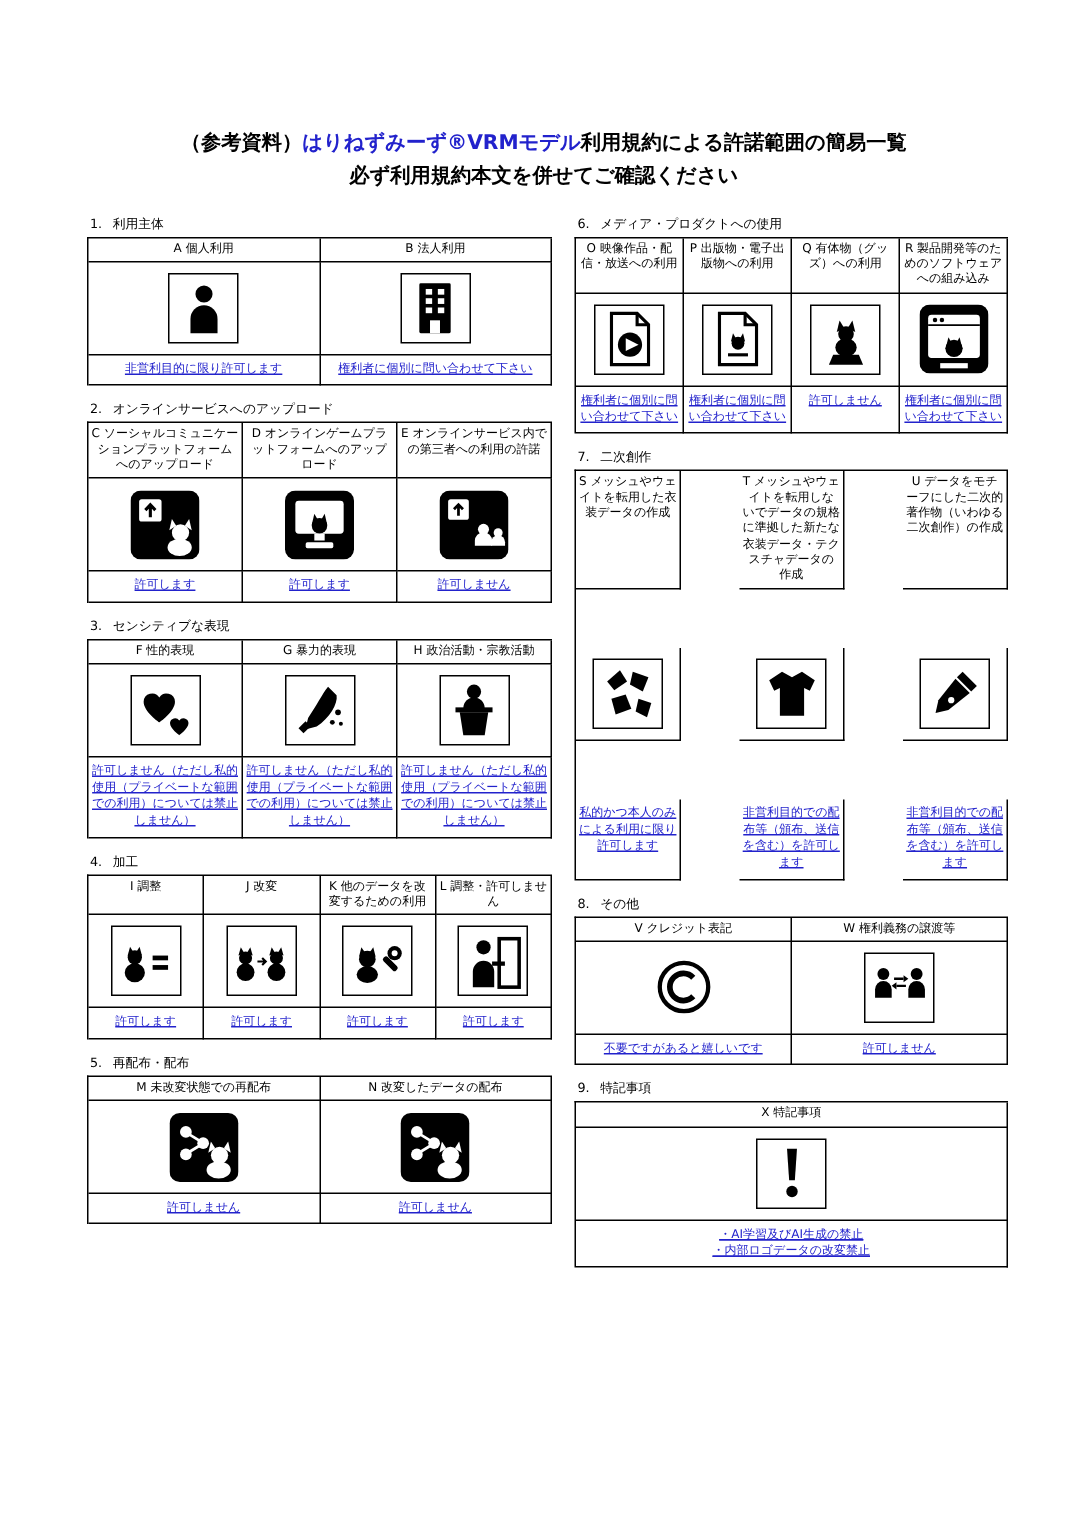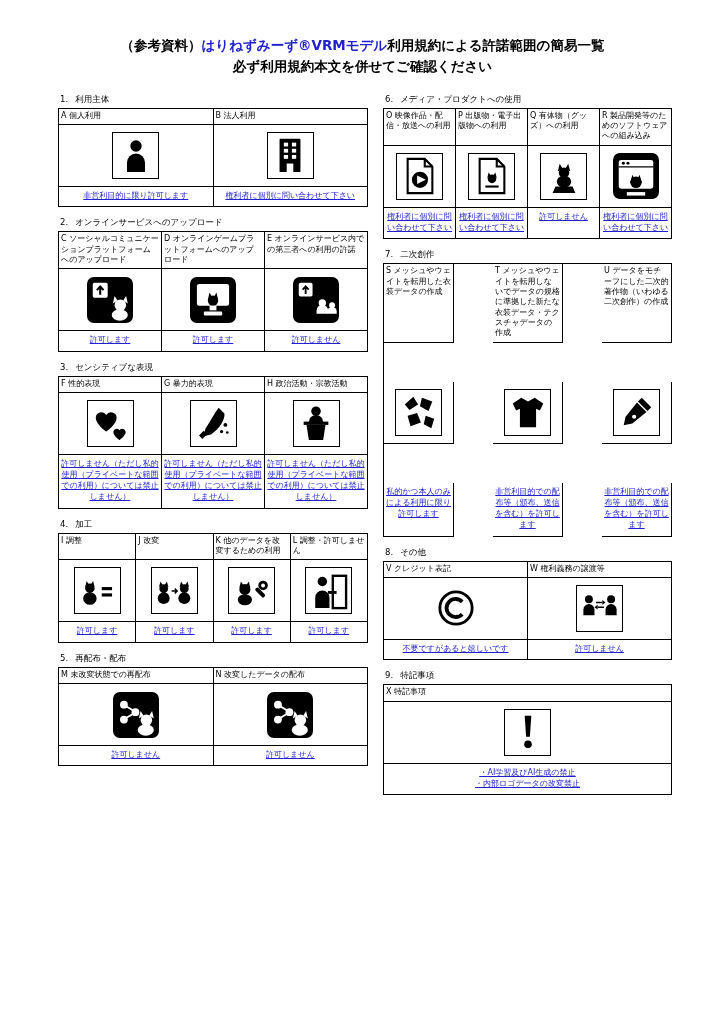--- a/index.html
+++ b/index.html
@@ -6,21 +6,21 @@
   body {
     font-family: "DejaVu Sans", "Liberation Sans", sans-serif;
     color: #000;
     width: 725px;
   }
   .page {
     width: 725px;
     height: 1024px;
     background: #fff;
     box-sizing: border-box;
-    padding-top: 36px;
+    padding-top: 86px;
     overflow: hidden;
   }
   .doc-title {
     text-align: center;
     font-size: 13.5px;
     font-weight: bold;
     line-height: 1.45;
   }
   .doc-title .brand { color: var(--accent, #2222cc); }
   .doc-subtitle {
@@ -54,21 +54,21 @@
   }
   .cell {
     border-right: 1px solid #000;
     border-bottom: 1px solid #000;
     box-sizing: border-box;
     min-width: 0;
   }
   .label-cell {
     font-size: 8px;
     line-height: 1.3;
-    text-align: left;
+    text-align: center;
     padding: 2px 2px 3px;
   }
   .icon-cell {
     display: flex;
     align-items: center;
     justify-content: center;
     padding: 7px 4px;
   }
   .icon {
     display: flex;

